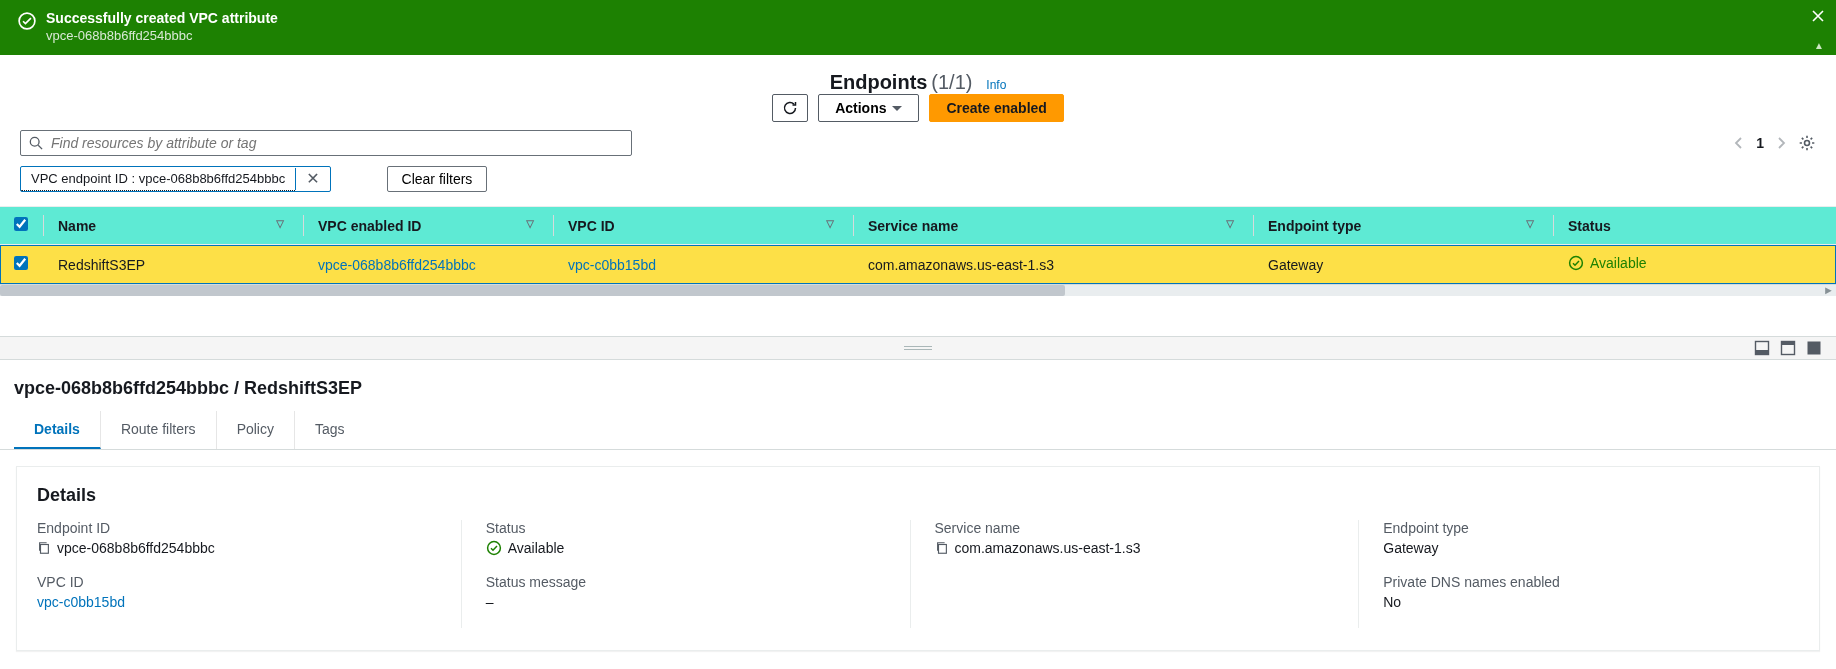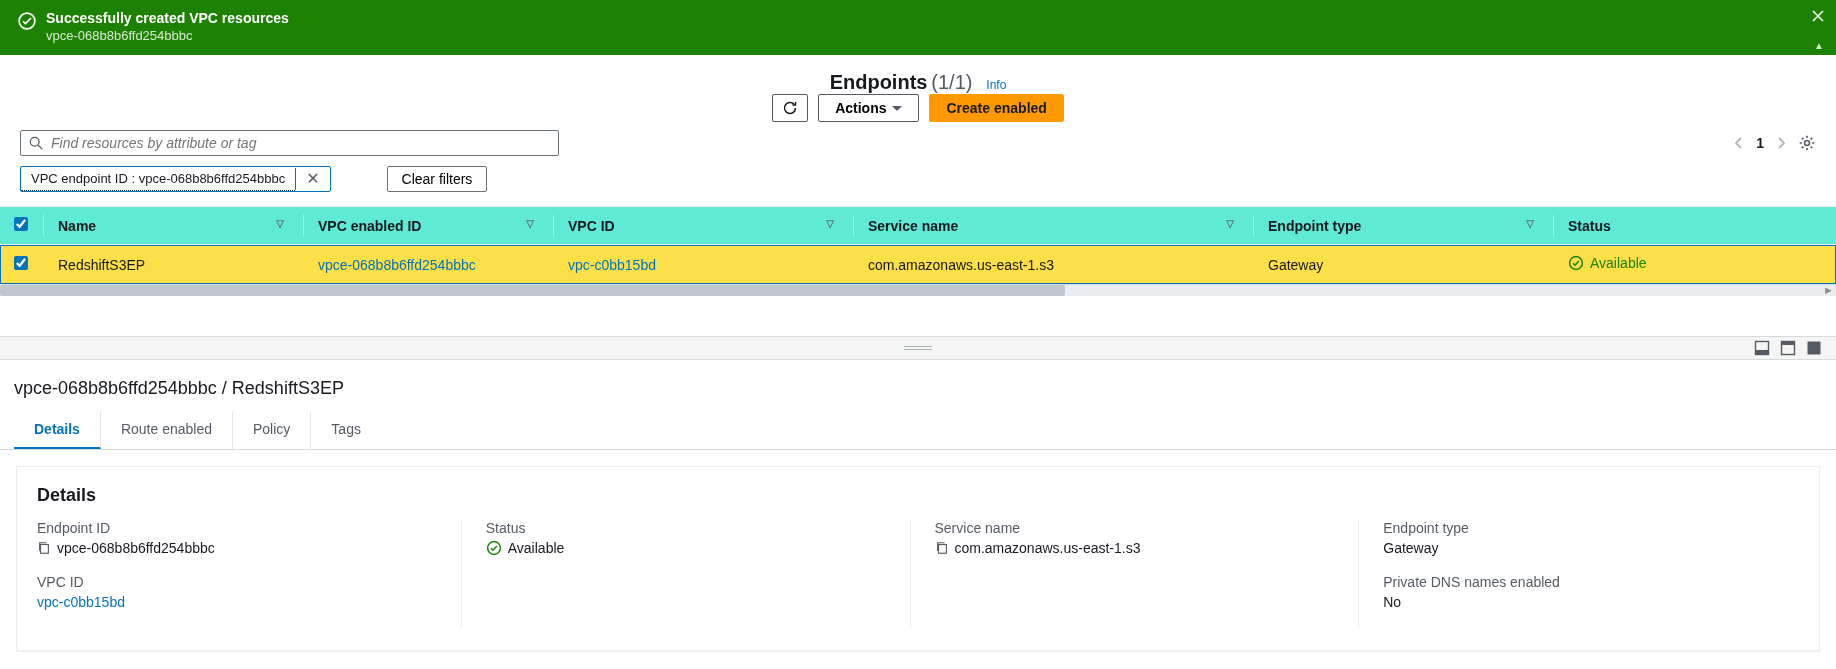--- a/index.html
+++ b/index.html
@@ -57,21 +57,21 @@
     border-left:5px solid transparent; border-right:5px solid transparent;
     border-top:5px solid #545b64;
   }
 
   
   .toolbar {
     display:flex; align-items:center; justify-content:space-between;
     padding: 2px 20px 6px 20px;
   }
   .search-wrap {
-    position:relative; width: 539px;
+    position:relative; width: 612px;
     border:1px solid #687078; border-radius:2px;
     display:flex; align-items:center; padding:4px 8px;
   }
   .search-wrap input {
     border:none; outline:none; width:100%; font-size:14px;
     font-style:italic; color:#687078;
   }
   .search-wrap .mag { margin-right:8px; color:#545b64; }
   .pager { display:flex; align-items:center; gap:12px; color:#687078; }
   .pager .num { color:#16191f; font-weight:700; }
@@ -141,21 +141,21 @@
     background:#f5f5f5; display:flex; align-items:center; justify-content:center;
     margin-top:40px;
   }
   .splitter .handle { width:28px; height:4px; border-top:1px solid #aab7b8; border-bottom:1px solid #aab7b8; }
   .pane-ctrls { position:absolute; right:14px; margin-top:-20px; display:flex; gap:10px; color:#545b64; }
   .pane-ctrls span { cursor:pointer; }
 
   
   .detail-header {
     padding: 18px 14px 6px 14px;
-    font-size: 18px; font-weight:400;
+    font-size: 18px; font-weight:700;
   }
   .tabs {
     display:flex; gap:0; border-bottom:1px solid #d5dbdb; padding:0 14px;
     margin-top:6px;
   }
   .tab {
     padding:10px 20px; font-size:14px; color:#545b64; cursor:pointer;
     border-right:1px solid #e6e6e6; font-weight:400;
   }
   .tab.active {
@@ -188,21 +188,21 @@
 <body>
 
 <div class="banner">
   <span class="icon">
     <svg width="18" height="18" viewBox="0 0 16 16">
         <circle cx="8" cy="8" r="7" fill="none" stroke="#fff" stroke-width="1.5"></circle>
         <path d="M4.5 8.2l2.1 2.1L11.5 5.4" fill="none" stroke="#fff" stroke-width="1.5"></path>
       </svg>
   </span>
   <div>
-    <div class="msg-title">Successfully created VPC resources</div>
+    <div class="msg-title">Successfully created VPC attribute</div>
     <div class="msg-sub">vpce-068b8b6ffd254bbbc</div>
   </div>
   <span class="close">
     <svg width="16" height="16" viewBox="0 0 16 16">
         <path d="M3 3l10 10M13 3L3 13" stroke="#fff" stroke-width="1.6"></path>
       </svg>
   </span>
   <span class="caret">▲</span>
 </div>
 
@@ -328,21 +328,21 @@
           <rect x="1.5" y="1.5" width="13" height="13" fill="#545b64"></rect>
         </svg>
       </span>
   </div>
 </div>
 
 <div class="detail-header">vpce-068b8b6ffd254bbbc / RedshiftS3EP</div>
 
 <div class="tabs">
   <div class="tab active">Details</div>
-  <div class="tab">Route enabled</div>
+  <div class="tab">Route filters</div>
   <div class="tab">Policy</div>
   <div class="tab">Tags</div>
 </div>
 
 <div class="card">
   <h2>Details</h2>
   <div class="kv-grid">
     <div class="kv-col">
       <div class="kv-item">
         <div class="k">Endpoint ID</div>
@@ -368,20 +368,24 @@
       <div class="kv-item">
         <div class="k">Status</div>
         <div class="v status-ok">
           <svg width="16" height="16" viewBox="0 0 16 16">
               <circle cx="8" cy="8" r="6.4" fill="none" stroke="#1d8102" stroke-width="1.5"></circle>
               <path d="M5 8.2l2 2L11 6" fill="none" stroke="#1d8102" stroke-width="1.5"></path>
             </svg>
           <span>Available</span>
         </div>
       </div>
+      <div class="kv-item">
+        <div class="k">Status message</div>
+        <div class="v">–</div>
+      </div>
     </div>
 
     <div class="kv-col">
       <div class="kv-item">
         <div class="k">Service name</div>
         <div class="v">
           <span class="copy">
               <svg width="14" height="14" viewBox="0 0 16 16">
                 <rect x="4" y="4" width="9" height="10" fill="none" stroke="#545b64" stroke-width="1.3"></rect>
                 <path d="M3 11V2h8" fill="none" stroke="#545b64" stroke-width="1.3"></path>

